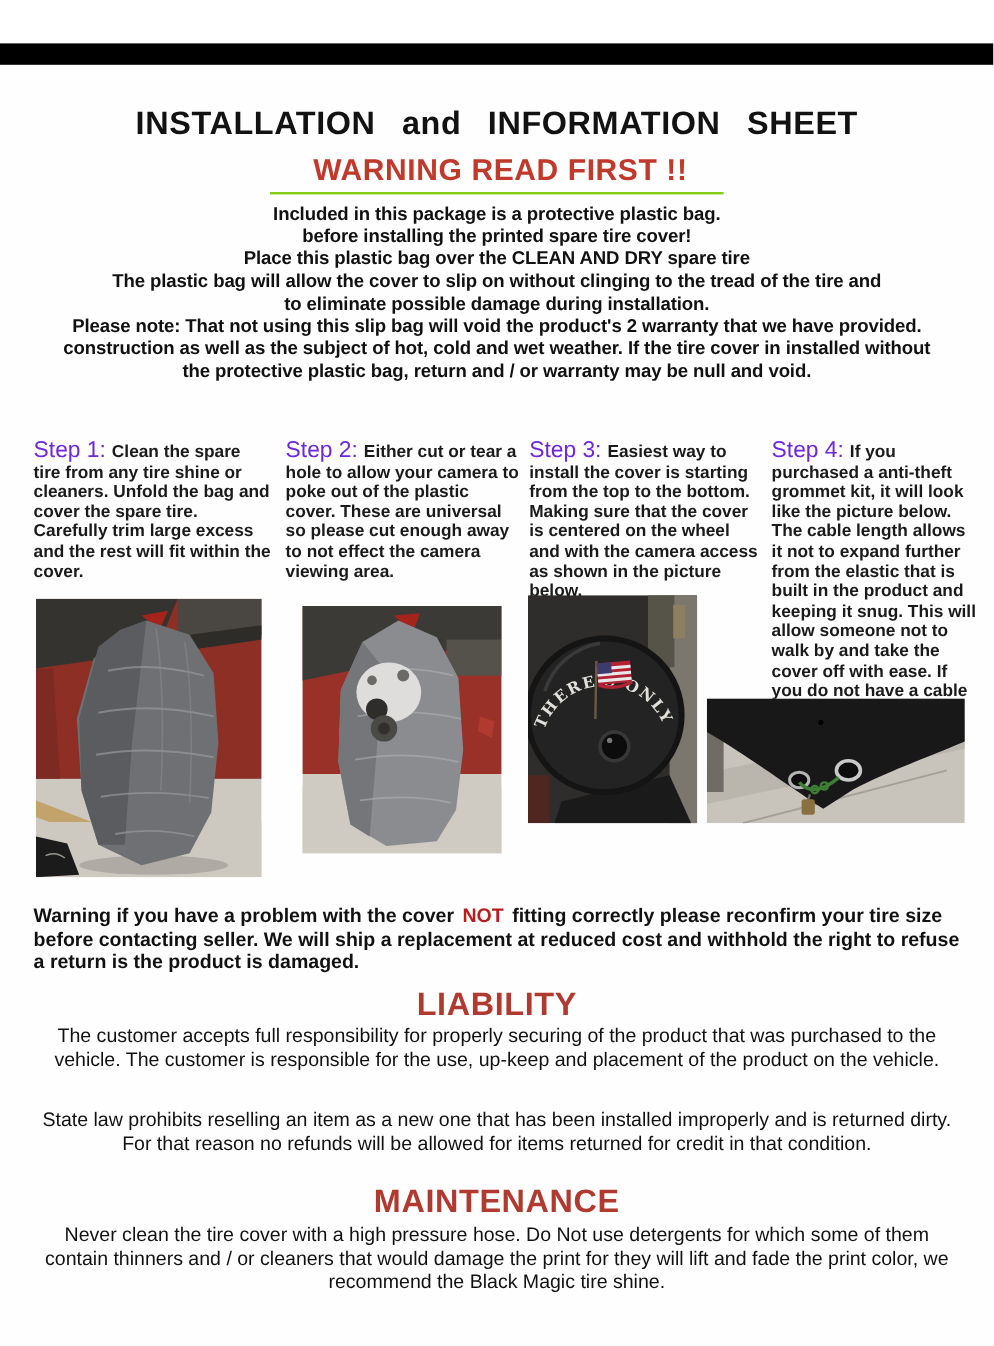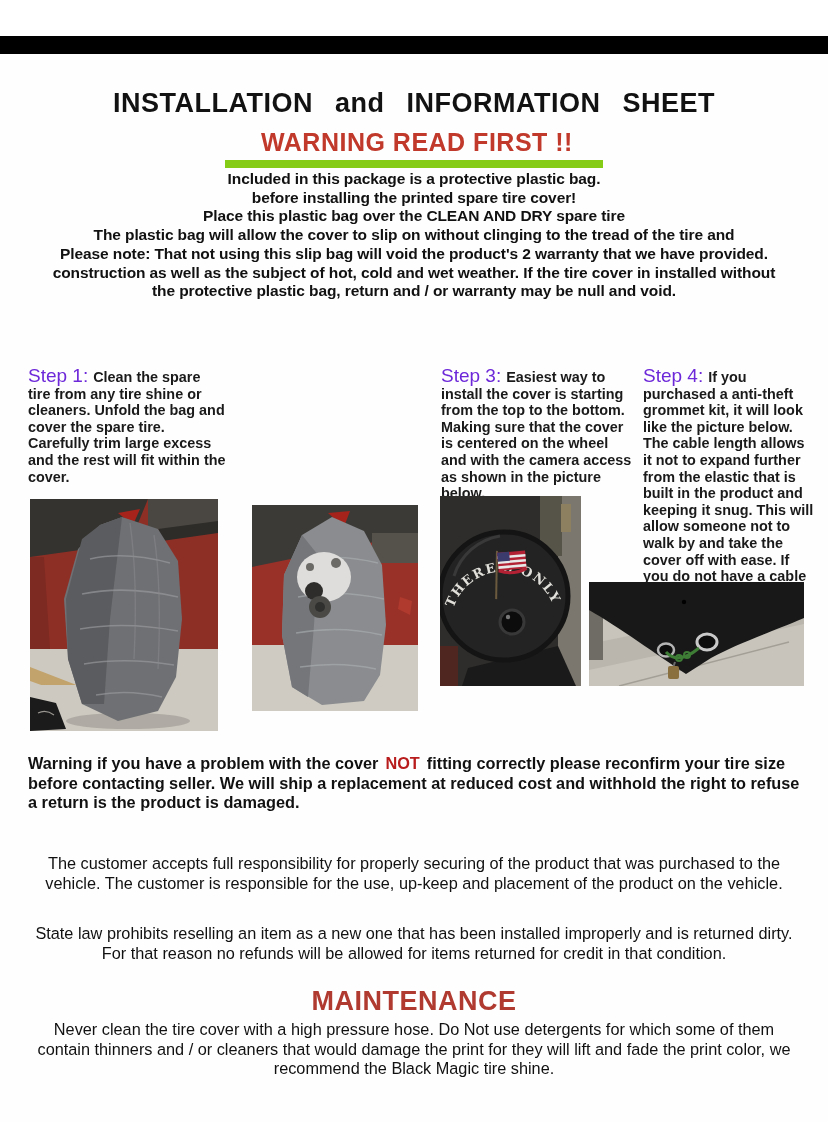--- a/index.html
+++ b/index.html
@@ -6,21 +6,21 @@
   .page{position:relative;width:828px;height:1122px;background:#fefefe;overflow:hidden;
         font-family:"Liberation Sans",sans-serif;color:#111;margin-top:36px;}
   .bar{position:absolute;left:0;width:828px;background:#000;}
   .bar.top{top:0;height:18px;}
   .bar.bottom{top:1090px;height:32px;}
 
   .title{position:absolute;top:52px;left:0;width:828px;text-align:center;
          font-size:27px;font-weight:bold;letter-spacing:.5px;word-spacing:14px;color:#121212;}
   .warn-head{position:absolute;top:92px;left:0;width:828px;text-align:center;}
   .warn-head span{display:inline-block;font-size:25px;font-weight:bold;color:#c0392b;
-                  border-bottom:8px solid #84cc16;padding:0 30px 3px 36px;letter-spacing:.5px;}
+                  border-bottom:2px solid #84cc16;padding:0 30px 3px 36px;letter-spacing:.5px;}
 
   .intro{position:absolute;top:134px;left:0;width:828px;text-align:center;
          font-weight:bold;font-size:15.5px;line-height:18.7px;letter-spacing:-0.1px;}
   .intro div{white-space:nowrap;}
 
   .step{position:absolute;font-size:14.4px;font-weight:bold;line-height:16.6px;color:#1a1a1a;}
   .step .lbl{font-size:19px;font-weight:normal;color:#6d28d9;padding-right:5px;}
   .step1{left:28px;top:332px;width:198px;}
   .step2{left:238px;top:332px;width:198px;}
   .step3{left:441px;top:332px;width:196px;}
@@ -61,27 +61,31 @@
 
   <div class="warn-head">
     <span>WARNING READ FIRST !!</span>
   </div>
 
   <div class="intro">
     <div>Included in this package is a protective plastic bag.</div>
     <div>before installing the printed spare tire cover!</div>
     <div>Place this plastic bag over the CLEAN AND DRY spare tire</div>
     <div>The plastic bag will allow the cover to slip on without clinging to the tread of the tire and</div>
+    <div>to eliminate possible damage during installation.</div>
     <div>Please note: That not using this slip bag will void the product's 2 warranty that we have provided.</div>
     <div>construction as well as the subject of hot, cold and wet weather.  If the tire cover in installed without</div>
     <div>the protective plastic bag, return and / or warranty may be null and void.</div>
   </div>
 
   <div class="step step1">
     <span class="lbl">Step 1:</span><span>Clean the spare tire from any tire shine or cleaners.  Unfold the bag and cover the spare tire. Carefully trim large excess and the rest will fit within the cover.</span>
+  </div>
+  <div class="step step2">
+    <span class="lbl">Step 2:</span><span>Either cut or tear a hole to allow your camera to poke out of the plastic cover. These are universal so please cut enough away to not effect the camera viewing area.</span>
   </div>
   <div class="step step3">
     <span class="lbl">Step 3:</span><span>Easiest way to install the cover is starting from the top to the bottom. Making sure that the cover is centered on the wheel and with the camera access as shown in the picture below.</span>
   </div>
   <div class="step step4">
     <span class="lbl">Step 4:</span><span>If you purchased a anti-theft grommet kit, it will look like the picture below. The cable length allows it not to expand further from the elastic that is built in the product and keeping it snug. This will allow someone not to walk by and take the cover off with ease. If you do not have a cable and lock you can use a heavy duty plastic tie and draw it tight.</span>
   </div>
 
   <svg class="photo ph1" viewBox="0 0 188 232">
     <rect x="0" y="0" width="188" height="232" fill="#cdc9c1"></rect>
@@ -162,20 +166,21 @@
     <circle cx="90" cy="76" r="3" stroke="#3e7d35" stroke-width="2" fill="none"></circle>
     <circle cx="98" cy="73" r="3" stroke="#3e7d35" stroke-width="2" fill="none"></circle>
     <path d="M86,80 L84,86" stroke="#6b6b6b" stroke-width="2" fill="none"></path>
     <rect x="79" y="84" width="11" height="13" rx="2" fill="#8a6f3f"></rect>
   </svg>
 
   <div class="warning-note">
     <span>Warning if you have a problem with the cover</span><span class="red-not">NOT</span><span>fitting correctly please reconfirm your tire size before contacting seller. We will ship a replacement at reduced cost and withhold the right to refuse a return is the product is damaged.</span>
   </div>
 
+  <div class="sec-head liab-head">LIABILITY</div>
   <div class="body-para liab-p1">The customer accepts full responsibility for properly securing of the product that was purchased to the vehicle.  The customer is responsible for the use, up-keep and placement of the product on the vehicle.</div>
   <div class="body-para liab-p2">State law prohibits reselling an item as a new one that has been installed improperly and is returned dirty. For that reason no refunds will be allowed for items returned for credit in that condition.</div>
 
   <div class="sec-head maint-head">MAINTENANCE</div>
   <div class="body-para maint-p">Never clean the tire cover with a high pressure hose.  Do Not  use detergents for which some of them contain thinners and / or cleaners that would damage the print for they will lift and fade the print color, we recommend the Black Magic tire shine.</div>
 
   <div class="bar bottom"></div>
 
 </div>
 

